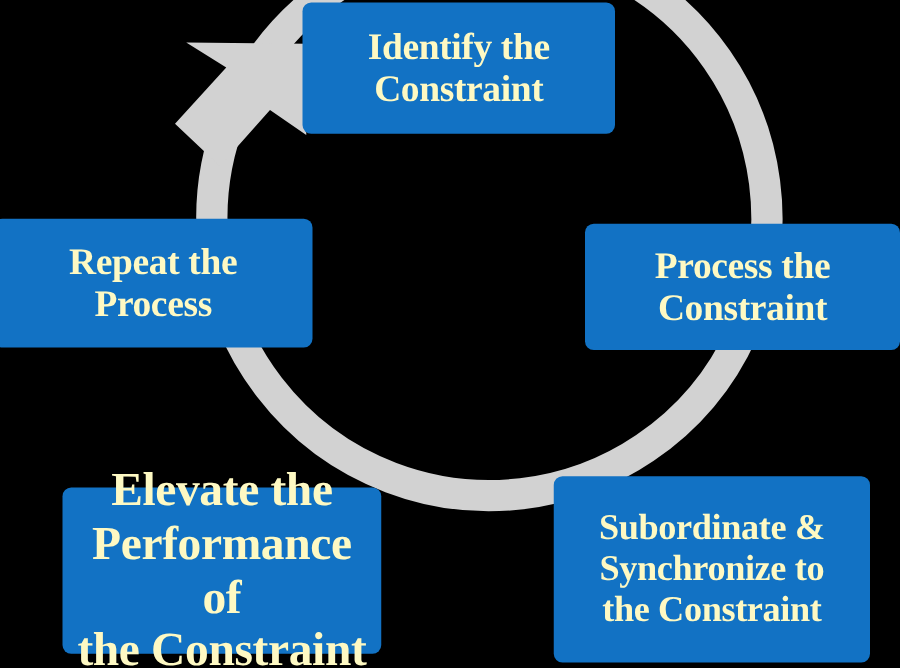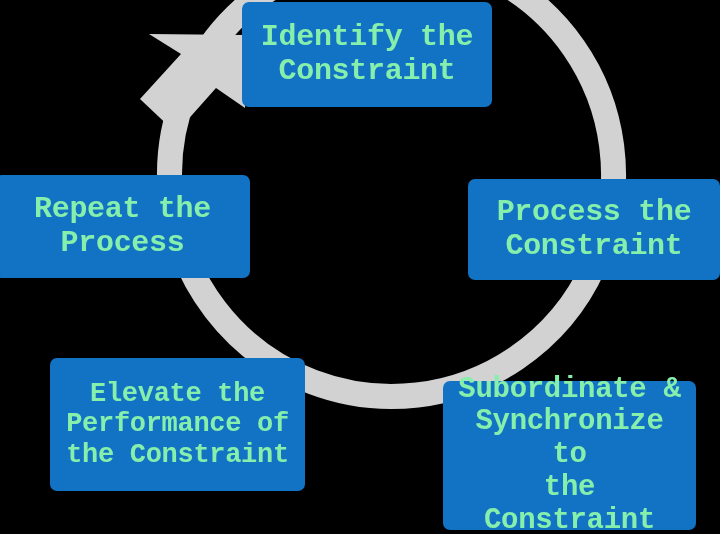--- a/index.html
+++ b/index.html
@@ -21,48 +21,48 @@
     left: 0;
     top: 0;
     width: 720px;
     height: 534px;
   }
   .node {
     position: absolute;
     box-sizing: border-box;
     background: #1272C4;
     border-radius: 7px;
-    color: #86efac;
+    color: #fef9c3;
     display: flex;
     align-items: center;
     justify-content: center;
     text-align: center;
-    font-family: Liberation Mono, monospace;
+    font-family: Liberation Serif, serif;
     font-weight: bold;
     font-size: 30px;
     line-height: 1.13;
     letter-spacing: -0.3px;
     padding: 4px 10px;
     white-space: pre-line;
   }
 
   
   #node-identify {
     left: 242px;  top: 2px;    width: 250px; height: 105px;
   }
   #node-exploit {
     left: 468px;  top: 179px;  width: 252px; height: 101px;
   }
   #node-subordinate {
     left: 443px;  top: 381px;  width: 253px; height: 149px;
     font-size: 29px;
   }
   #node-elevate {
-    left: 50px;   top: 358px;  width: 255px; height: 133px;
-    font-size: 27px;
+    left: 50px;   top: 390px;  width: 255px; height: 133px;
+    font-size: 38px;
   }
   #node-repeat {
     left: -5px;   top: 175px;  width: 255px; height: 103px;
   }
 </style>
 </head>
 <body>
 
 <div id="stage">
 

